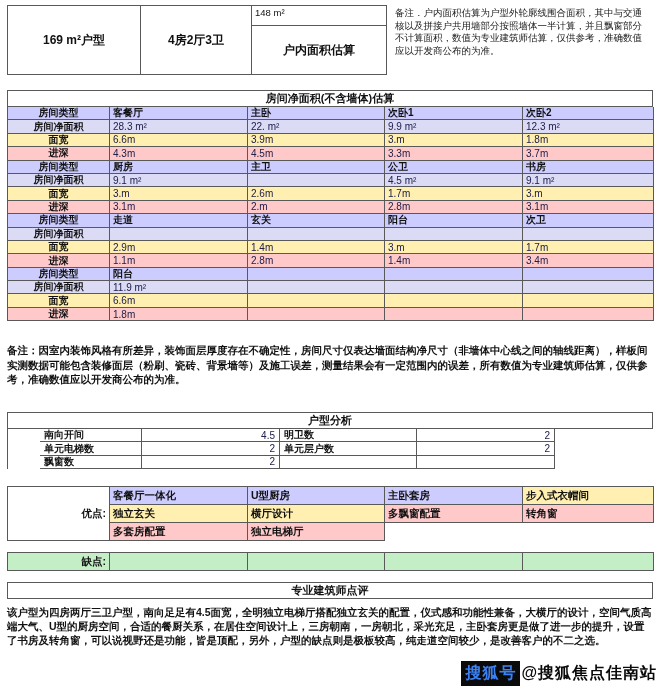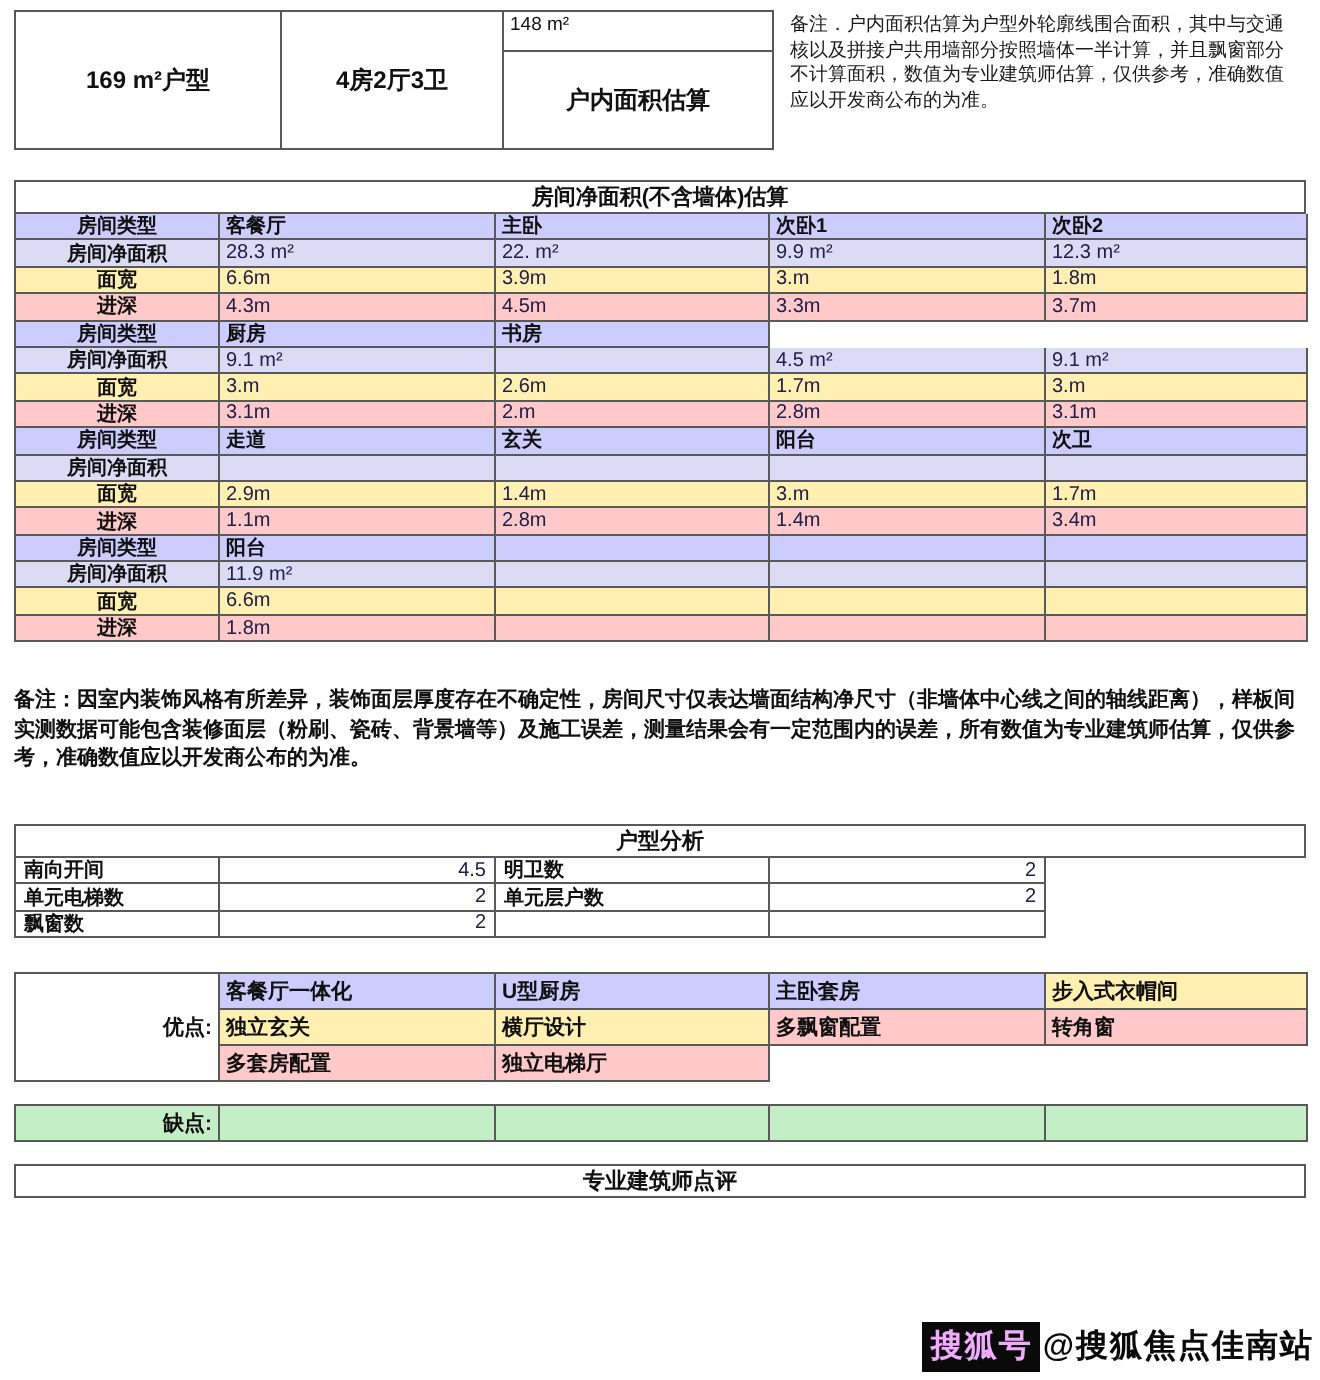--- a/index.html
+++ b/index.html
@@ -43,21 +43,21 @@
   .r-width>.cell{background:var(--width-row,#ffefb0);}
   .r-depth>.cell{background:var(--depth-row,#ffc9ca);}
 
   
   .note2{position:absolute;top:338px;left:0;width:646px;margin:0;
          font-size:10.5px;line-height:14.5px;font-weight:600;color:#111;}
   .review-text{margin:6px 0 0 0;font-size:10.5px;line-height:14px;font-weight:600;color:#111;}
 
   
   .analysis-section{top:407px;width:646px;}
-  .analysis-body{border-left:1px solid #595959;width:516px;}
+  .analysis-body{border-left:1px solid #595959;width:516px;padding-left:32px;}
   .arow{display:grid;grid-template-columns:102px 138px 137px 138px;height:13.4px;}
   .arow>.cell{border-right:1px solid #595959;border-bottom:1px solid #595959;
               font-size:10px;display:flex;align-items:center;padding:0 4px;background:#fff;}
   .arow>.albl{font-weight:bold;}
   .arow>.aval{justify-content:flex-end;color:#20204a;}
 
   
   .pros-grid{top:481px;display:grid;grid-template-columns:102px 138px 137px 138px 131px;
              grid-auto-rows:18px;border-top:1px solid #595959;border-left:1px solid #595959;width:646px;}
   .pros-grid .cell,.cons-grid .cell{border-right:1px solid #595959;border-bottom:1px solid #595959;
@@ -69,21 +69,21 @@
   .cons-grid{top:547px;display:grid;grid-template-columns:102px 138px 137px 138px 131px;
              grid-auto-rows:18px;border-top:1px solid #595959;border-left:1px solid #595959;width:646px;}
   .cons-grid .cell{background:var(--cons-row,#c4eec6);padding-left:35px;}
   .clabel{justify-content:flex-end;}
 
   
   .review-section{top:577px;width:646px;}
 
   
   .watermark{position:absolute;right:3px;bottom:4px;display:flex;align-items:center;gap:1px;}
-  .wm-brand{background:#0a0a0a;color:#f0abfc;font-size:16px;font-weight:bold;
+  .wm-brand{background:#0a0a0a;color:#3b82f6;font-size:16px;font-weight:bold;
             padding:2px 4px;letter-spacing:1px;}
   .wm-account{color:#0a0a0a;font-size:16px;font-weight:bold;letter-spacing:1px;
               text-shadow:0 0 2px #fff;}
 </style>
 </head>
 <body>
 
 <div class="sheet">
 
   <section class="top-block">
@@ -125,20 +125,22 @@
         <div class="trow r-depth">
           <div class="cell label">进深</div>
           <div class="cell">4.3m</div>
           <div class="cell">4.5m</div>
           <div class="cell">3.3m</div>
           <div class="cell">3.7m</div>
         </div>
         <div class="trow r-type">
           <div class="cell label">房间类型</div>
           <div class="cell">厨房</div>
+          <div class="cell">主卫</div>
+          <div class="cell">公卫</div>
           <div class="cell">书房</div>
         </div>
         <div class="trow r-area">
           <div class="cell label">房间净面积</div>
           <div class="cell">9.1 m²</div>
           <div class="cell"></div>
           <div class="cell">4.5 m²</div>
           <div class="cell">9.1 m²</div>
         </div>
         <div class="trow r-width">
@@ -257,20 +259,21 @@
   <section class="cons-grid">
     <div class="cell clabel">缺点:</div>
   <div class="cell"></div>
       <div class="cell"></div>
       <div class="cell"></div>
       <div class="cell"></div>
     </section>
 
   <section class="review-section">
     <div class="sec-title">专业建筑师点评</div>
+    <p class="review-text">该户型为四房两厅三卫户型，南向足足有4.5面宽，全明独立电梯厅搭配独立玄关的配置，仪式感和功能性兼备，大横厅的设计，空间气质高端大气、U型的厨房空间，合适的餐厨关系，在居住空间设计上，三房朝南，一房朝北，采光充足，主卧套房更是做了进一步的提升，设置了书房及转角窗，可以说视野还是功能，皆是顶配，另外，户型的缺点则是极板较高，纯走道空间较少，是改善客户的不二之选。</p>
   </section>
 
 </div>
 
 <div class="watermark">
   <span class="wm-brand">搜狐号</span>
   <span class="wm-account">@搜狐焦点佳南站</span>
 </div>
 
 </body></html>

